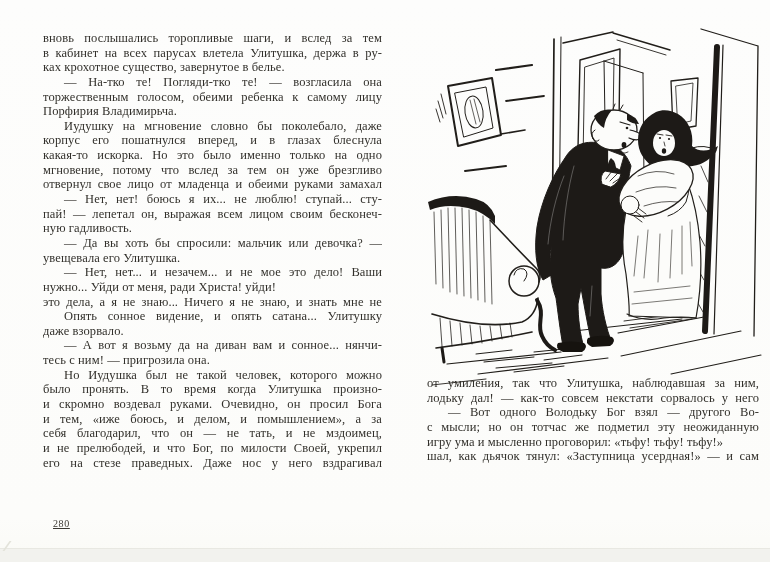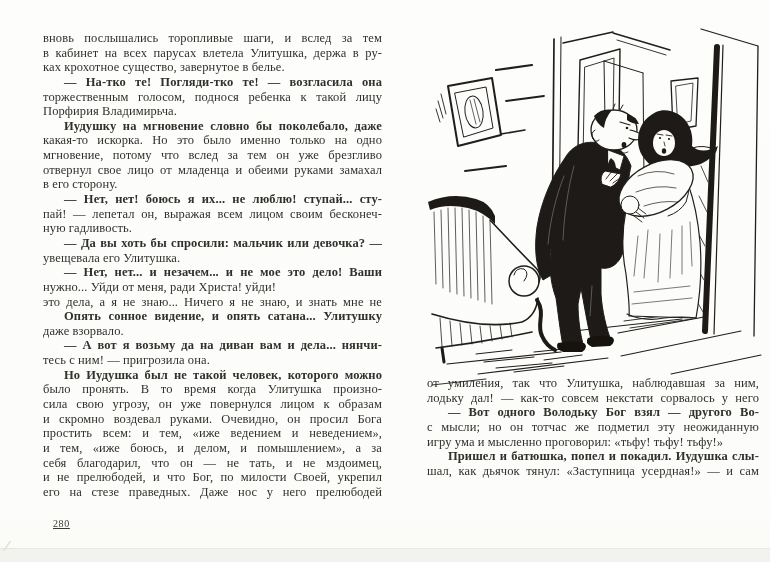--- a/index.html
+++ b/index.html
@@ -20,21 +20,21 @@
     line-height:14.65px;
   }
   .line{
     text-align:justify;
     text-align-last:justify;
     height:14.65px;
     overflow:hidden;
     letter-spacing:0.1px;
   }
   .line.end{text-align-last:left;}
-  .line.ind{text-indent:21px;font-weight:bold;}
+  .line.ind{text-indent:21px;}
   .col-left{left:43px;top:31px;width:339px;}
   .col-right{left:427px;top:376px;width:332px;}
   .pagenum{
     position:absolute;
     font-size:10px;color:#3b3832;letter-spacing:0.6px;text-decoration:underline;
   }
   .pagenum.pn-left{left:53px;top:518px;}
   .pagenum.pn-right{left:706px;top:516px;margin-top:36px;}
   .illustration{position:absolute;left:424px;top:16px;}
   .bottom-edge{
@@ -50,48 +50,46 @@
 </head>
 <body>
 
 <div class="spread">
 
   <div class="text-col col-left">
       <div class="line">вновь послышались торопливые шаги, и вслед за тем</div>
       <div class="line">в кабинет на всех парусах влетела Улитушка, держа в ру-</div>
       <div class="line end">ках крохотное существо, завернутое в белье.</div>
       <div class="line ind">— На-тко те! Погляди-тко те! — возгласила она</div>
-      <div class="line">торжественным голосом, поднося ребенка к такой лицу</div>
+      <div class="line">торжественным голосом, обеими ребенка к самому лицу</div>
       <div class="line end">Порфирия Владимирьча.</div>
       <div class="line ind">Иудушку на мгновение словно бы поколебало, даже</div>
+      <div class="line">корпус его пошатнулся вперед, и в глазах блеснула</div>
       <div class="line">какая-то искорка. Но это было именно только на одно</div>
       <div class="line">мгновение, потому что вслед за тем он уже брезгливо</div>
       <div class="line">отвернул свое лицо от младенца и обеими руками замахал</div>
-      <div class="line end">в его сторону.</div>
       <div class="line ind">— Нет, нет! боюсь я их... не люблю! ступай... сту-</div>
       <div class="line">пай! — лепетал он, выражая всем лицом своим бесконеч-</div>
       <div class="line end">ную гадливость.</div>
       <div class="line ind">— Да вы хоть бы спросили: мальчик или девочка? —</div>
       <div class="line end">увещевала его Улитушка.</div>
       <div class="line ind">— Нет, нет... и незачем... и не мое это дело! Ваши</div>
       <div class="line end">нужно... Уйди от меня, ради Христа! уйди!</div>
       <div class="line">это дела, а я не знаю... Ничего я не знаю, и знать мне не</div>
       <div class="line ind">Опять сонное видение, и опять сатана... Улитушку</div>
       <div class="line end">даже взорвало.</div>
-      <div class="line ind">— А вот я возьму да на диван вам и дела... нянчи-</div>
+      <div class="line ind">— А вот я возьму да на диван вам и сонное... нянчи-</div>
       <div class="line end">тесь с ним! — пригрозила она.</div>
       <div class="line ind">Но Иудушка был не такой человек, которого можно</div>
       <div class="line">было пронять. В то время когда Улитушка произно-</div>
-      <div class="line">сила свою угрозу, он уже повернулся лицом к образам</div>
       <div class="line">и скромно воздевал руками. Очевидно, он просил Бога</div>
-      <div class="line">простить всем: и тем, «иже ведением и неведением»,</div>
       <div class="line">и тем, «иже боюсь, и делом, и помышлением», а за</div>
       <div class="line">себя благодарил, что он — не тать, и не мздоимец,</div>
       <div class="line">и не прелюбодей, и что Бог, по милости Своей, укрепил</div>
-      <div class="line">его на стезе праведных. Даже нос у него прелюбодей</div>
+      <div class="line">его на стезе праведных. Даже нос у него вздрагивал</div>
     </div>
   <div class="pagenum pn-left">280</div>
 
   <svg class="illustration" width="340" height="372" viewBox="0 0 340 372" fill="none" stroke="#211e1a" stroke-linecap="round" stroke-linejoin="round">
 
     <g>
       <polygon points="24,70 68,62 77,119 34,130" stroke-width="2"></polygon>
       <polygon points="31,77 62,71 69,112 40,121" stroke-width="1"></polygon>
       <ellipse cx="50" cy="96" rx="9" ry="16" transform="rotate(-8 50 96)" stroke-width="1"></ellipse>
       <path d="M46,84 L52,108 M50,83 L56,106" stroke-width="0.7"></path>
@@ -206,20 +204,19 @@
       <path d="M268,132 Q280,128 292,134" stroke-width="1"></path>
     </g>
   </svg>
 
   <div class="text-col col-right">
       <div class="line">от умиления, так что Улитушка, наблюдавшая за ним,</div>
       <div class="line">лодьку дал! — как-то совсем некстати сорвалось у него</div>
       <div class="line ind">— Вот одного Володьку Бог взял — другого Во-</div>
       <div class="line">с мысли; но он тотчас же подметил эту неожиданную</div>
       <div class="line end">игру ума и мысленно проговорил: «тьфу! тьфу! тьфу!»</div>
-      <div class="line ind">Пришел и батюшка, попел и покадил. Иудушка слы-</div>
       <div class="line">шал, как дьячок тянул: «Заступница усердная!» — и сам</div>
     </div>
   <div class="pagenum pn-right">281</div>
 
   <div class="bottom-edge"></div>
   <div class="corner-mark"></div>
 </div>
 
 </body></html>

